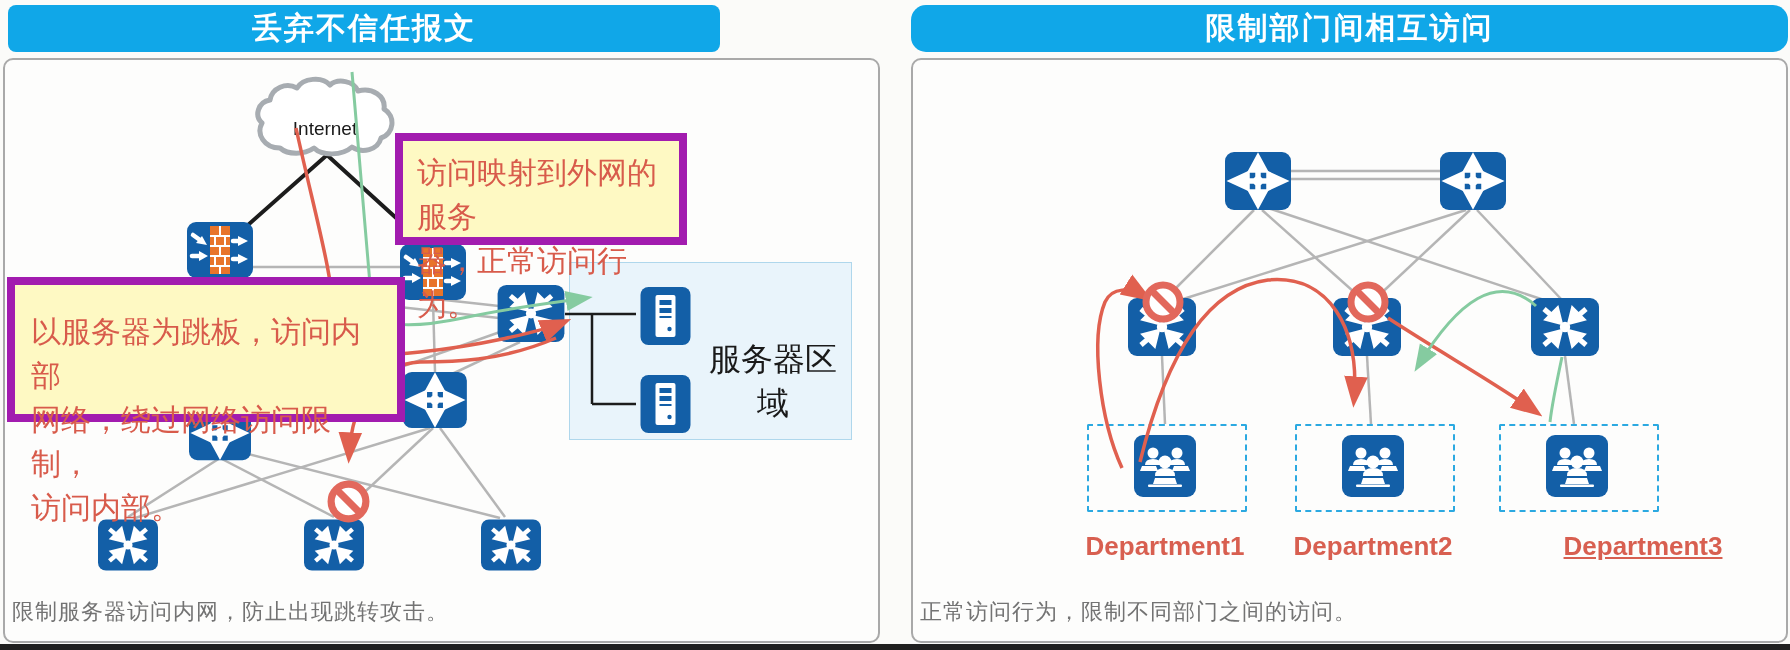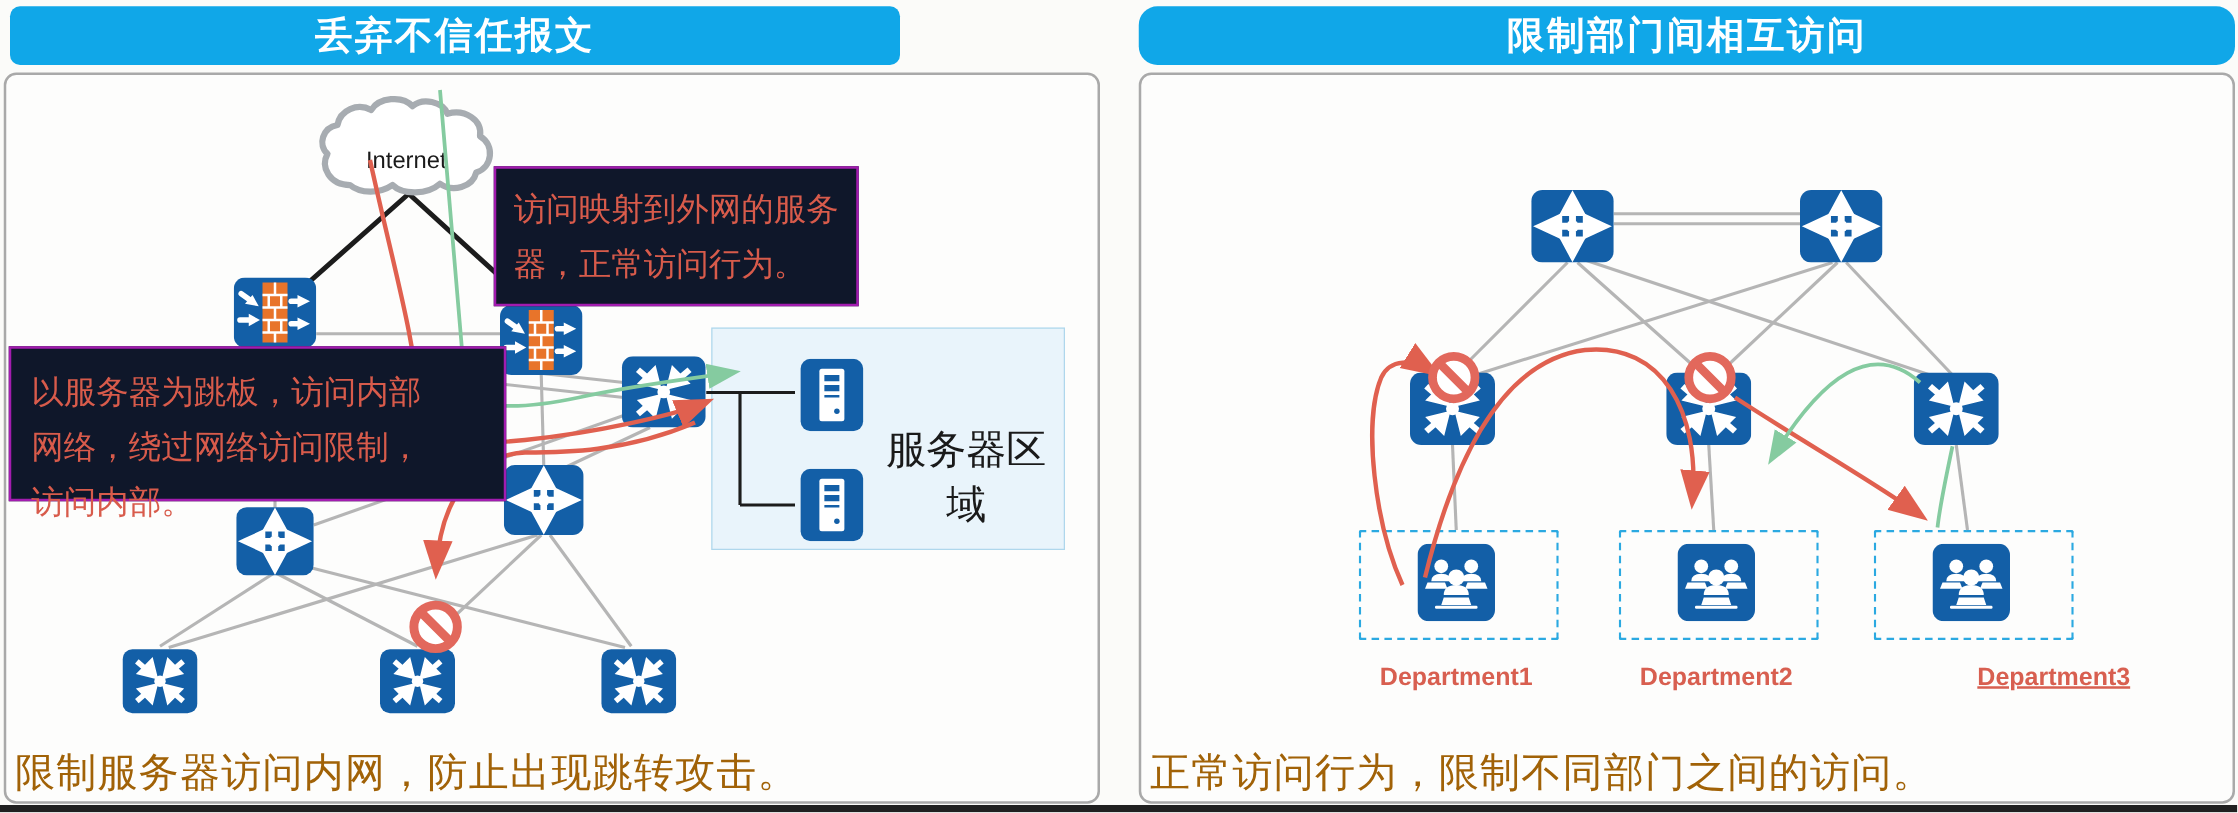--- a/index.html
+++ b/index.html
@@ -13,30 +13,30 @@
   .overlay{position:absolute;left:0;top:0;width:1790px;height:650px;pointer-events:none;}
   #links{z-index:3;} #flows{z-index:5;}
   .icon{position:absolute;z-index:4;} .icon svg{display:block;width:100%;height:100%;}
   .cloud{position:absolute;left:250px;top:74px;width:150px;height:90px;z-index:4;}
   .cloud .lbl{position:absolute;left:0;top:44px;width:100%;text-align:center;
               font-size:19px;color:#1a1a1a;}
   .area{position:absolute;left:569px;top:262px;width:283px;height:178px;z-index:1;
         background:#e9f4fb;border:1.5px solid #afd7ec;box-sizing:border-box;}
   .area-label{position:absolute;left:698px;top:338px;width:150px;text-align:center;
               font-size:32px;color:#1a1a1a;z-index:4;}
-  .callout{position:absolute;background:#0f172a;border:2px solid #a21caf;z-index:7;
-           color:#d85b4b;font-size:26px;line-height:44px;box-sizing:border-box;}
+  .callout{position:absolute;background:#fef9c3;border:8px solid #a21caf;z-index:7;
+           color:#d85b4b;font-size:30px;line-height:44px;box-sizing:border-box;}
   .callout-a{left:395px;top:133px;width:292px;height:112px;padding:10px 14px;}
-  .callout-b{left:7px;top:277px;width:398px;height:124px;padding:12px 16px;}
+  .callout-b{left:7px;top:277px;width:398px;height:145px;padding:25px 16px;}
   .deptbox{position:absolute;top:424px;width:156px;height:84px;z-index:1;
            border:2px dashed #2ba9e1;border-radius:2px;background:transparent;}
   .deptlabel{position:absolute;top:531px;width:166px;text-align:center;z-index:4;
-             color:#d85f50;font-size:20px;font-weight:bold;}
+             color:#d85f50;font-size:26px;font-weight:bold;}
   .prohibit{position:absolute;z-index:6;}
-  .caption{position:absolute;top:597px;font-size:32px;color:#a16207;z-index:4;letter-spacing:1px;}
+  .caption{position:absolute;top:597px;font-size:22px;color:#737373;z-index:4;letter-spacing:1px;}
   .strip{position:absolute;left:0;top:644px;width:1790px;height:6px;background:#202020;z-index:8;}
 </style>
 </head>
 <body>
 
 <div class="stage">
 
   <div class="titlebar" style="left:8px;width:712px;">
     <span>丢弃不信任报文</span>
   </div>

